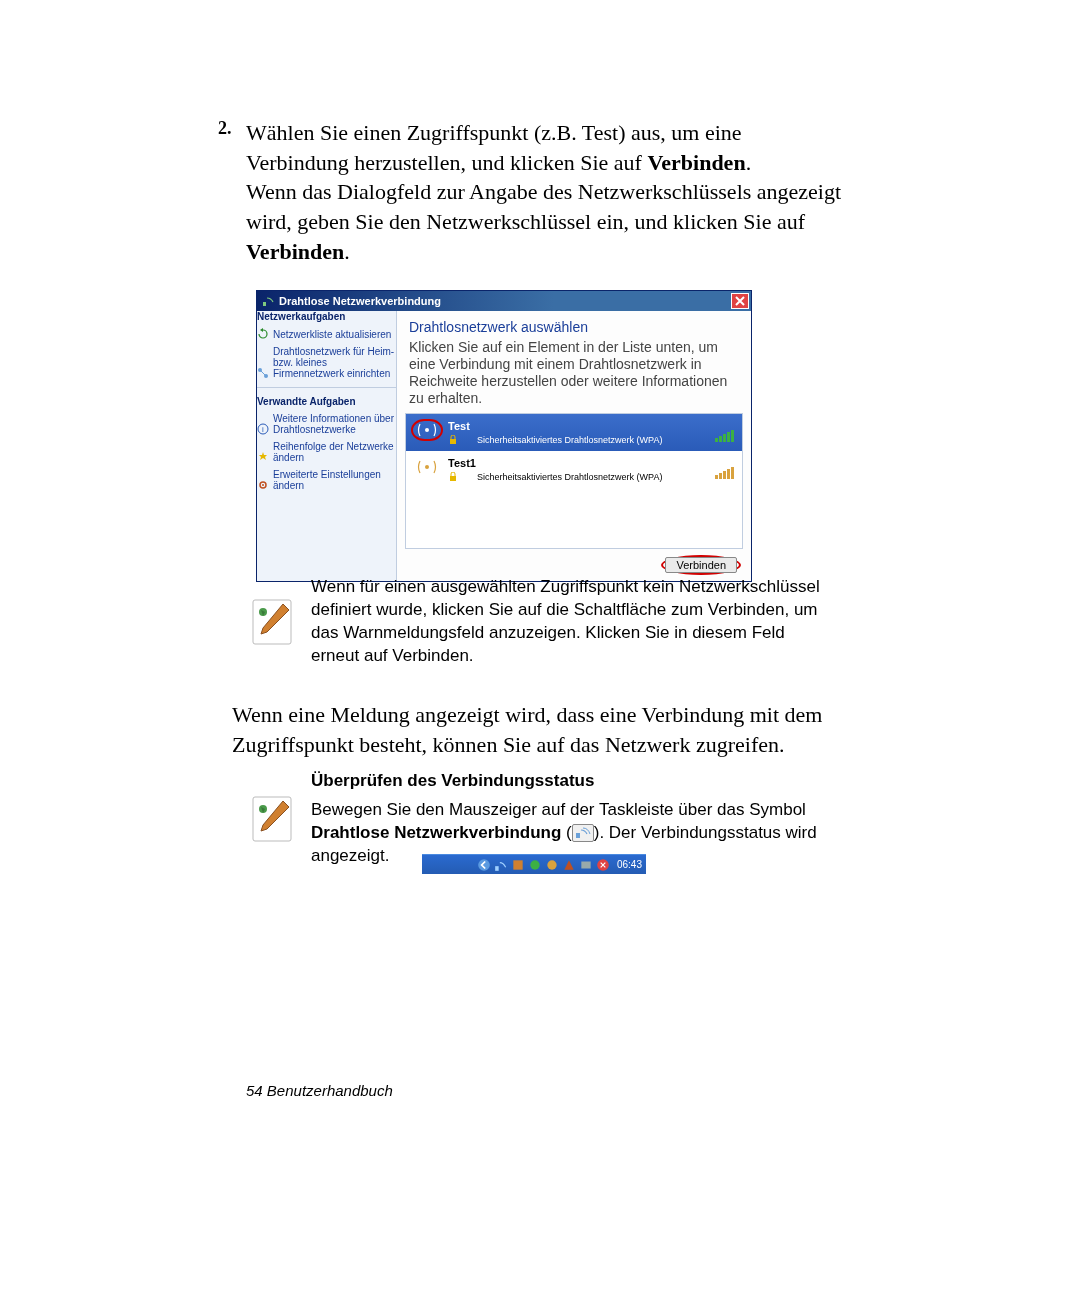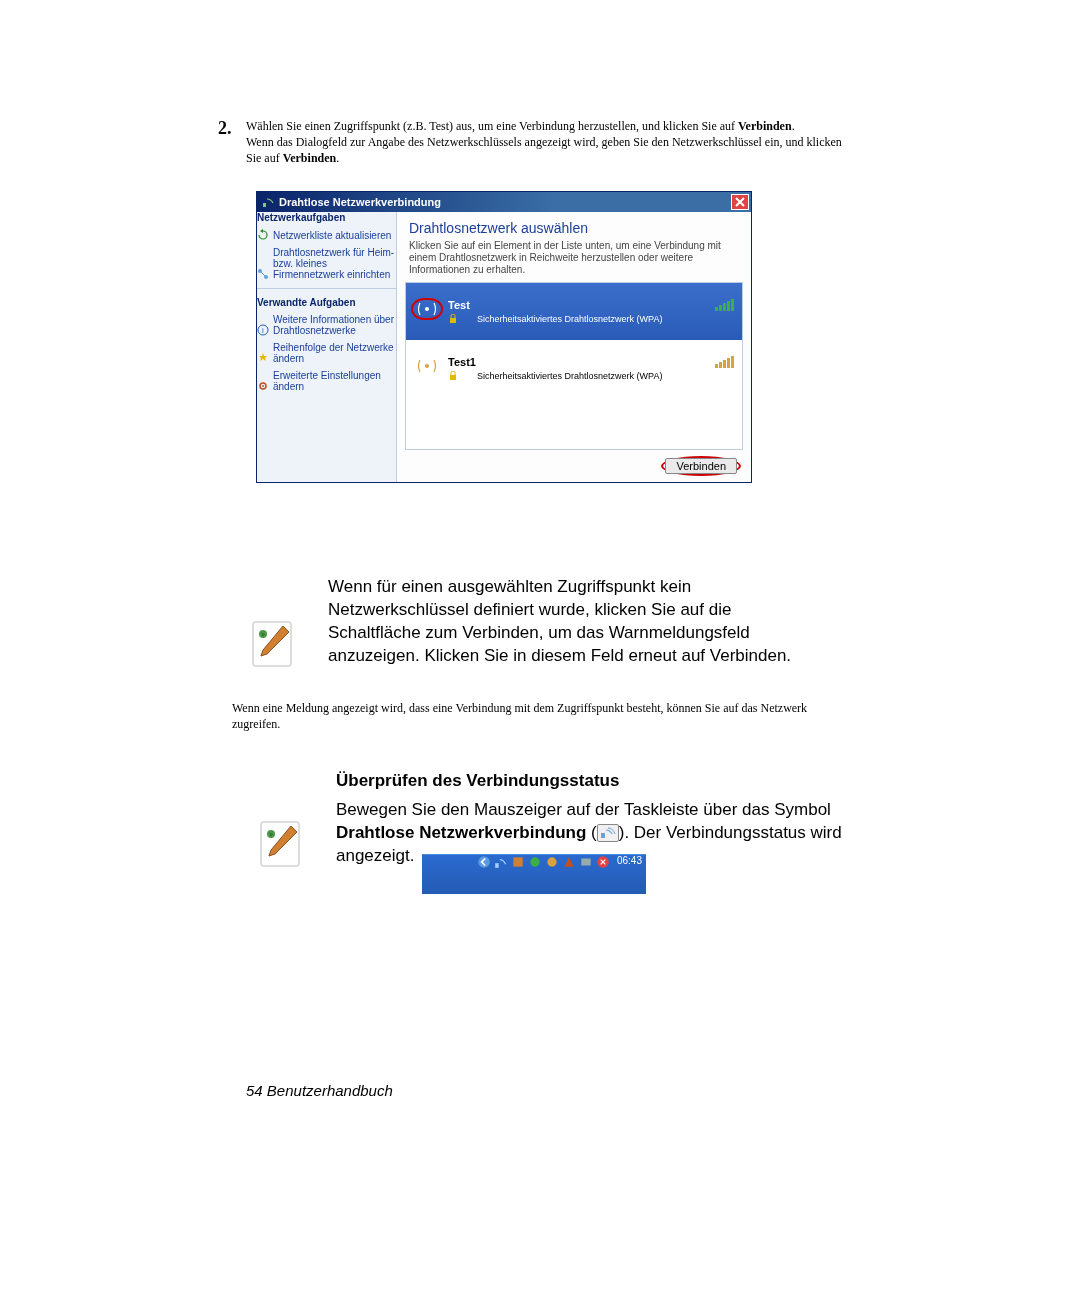--- a/index.html
+++ b/index.html
@@ -20,21 +20,21 @@
   .step-number {
     position: absolute;
     left: -28px;
     top: 0;
     font-family: "Times New Roman", serif;
     font-size: 18px;
     font-weight: bold;
   }
   .instruction {
     font-family: "Times New Roman", serif;
-    font-size: 12px;
+    font-size: 22px;
     line-height: 1.35;
   }
   .instruction .bold { font-weight: bold; }
 
   
   .dialog {
     margin-top: 24px;
     margin-left: 10px;
     width: 496px;
     border: 1px solid #0a246a;
@@ -100,36 +100,36 @@
     background: #fdfdfd;
     display: flex;
     flex-direction: column;
   }
   .main-pane-heading {
     font-size: 14px;
     color: #1a3e99;
     padding: 8px 12px 4px 12px;
   }
   .main-pane-subtext {
-    font-size: 10px;
+    font-size: 14px;
     color: #444;
     padding: 0 12px 6px 12px;
     line-height: 1.2;
   }
   .network-list {
     flex: 1;
     margin: 0 8px;
     border: 1px solid #c0cde0;
     background: #fff;
     overflow: hidden;
   }
   .network-item {
     display: flex;
     align-items: flex-start;
-    padding: 16px 8px;
+    padding: 6px 8px;
     gap: 8px;
     position: relative;
   }
   .network-item.selected {
     background: linear-gradient(to bottom, #3b6ecb, #2a5bb8);
     color: #fff;
   }
   .network-item .net-icon {
     width: 26px; height: 20px; flex-shrink: 0;
     display: flex; align-items: center; justify-content: center;
@@ -176,22 +176,22 @@
     border: 2px solid #d10000;
     border-radius: 50%/50%;
     padding: 0 2px;
     display: inline-block;
   }
 
   
   .note-block {
     position: absolute;
     display: flex;
-    align-items: flex-end;
-    gap: 35px;
+    align-items: center;
+    gap: 18px;
   }
   .note-icon {
     width: 42px; height: 48px; flex-shrink: 0;
     display: flex; align-items: center; justify-content: center;
   }
   .note-text {
     font-family: Arial, sans-serif;
     font-size: 17px;
     line-height: 1.35;
   }
@@ -223,24 +223,24 @@
     width: 224px;
   }
   .tooltip {
     border: 1px solid #000;
     background: #ffffe1;
     font-size: 10px;
     padding: 2px 4px;
     line-height: 1.3;
   }
   .taskbar {
-    height: 40px;
+    height: 20px;
     background: linear-gradient(to bottom, #2a6ad0, #245cb3);
     display: flex;
-    align-items: flex-start;
+    align-items: center;
     justify-content: flex-end;
     padding: 0 4px;
     gap: 3px;
     border-top: 1px solid #4a8ae0;
   }
   .tray-icon {
     width: 14px; height: 14px;
     display: inline-flex; align-items: center; justify-content: center;
   }
   .clock {
@@ -415,21 +415,21 @@
         <path d="M32 6 L38 12 L16 34 L10 36 L12 30 Z" fill="#d08030" stroke="#8a5020"></path>
         <circle cx="12" cy="14" r="4" fill="#4a9a4a"></circle>
         <path d="M10 12 L14 14 L12 18" fill="#3a7a3a"></path>
       </svg>
   </span>
   <div class="note-text">Wenn für einen ausgewählten Zugriffspunkt kein Netzwerkschlüssel definiert wurde, klicken Sie auf die Schaltfläche zum Verbinden, um das Warnmeldungsfeld anzuzeigen. Klicken Sie in diesem Feld erneut auf Verbinden.</div>
 </div>
 
 <div class="instruction" style="position:absolute; left:232px; top:700px; width:600px;">Wenn eine Meldung angezeigt wird, dass eine Verbindung mit dem Zugriffspunkt besteht, können Sie auf das Netzwerk zugreifen.</div>
 
-<div class="note-block" style="left:259px; top:770px; width:586px;">
+<div class="note-block" style="left:251px; top:770px; width:586px;">
   <span class="note-icon">
     <svg viewBox="0 0 42 48">
         <rect x="2" y="2" width="38" height="44" rx="2" fill="#fff" stroke="#bbb"></rect>
         <path d="M32 6 L38 12 L16 34 L10 36 L12 30 Z" fill="#d08030" stroke="#8a5020"></path>
         <circle cx="12" cy="14" r="4" fill="#4a9a4a"></circle>
         <path d="M10 12 L14 14 L12 18" fill="#3a7a3a"></path>
       </svg>
   </span>
   <div class="note-text">
     <div class="section-title">Überprüfen des Verbindungsstatus</div>

